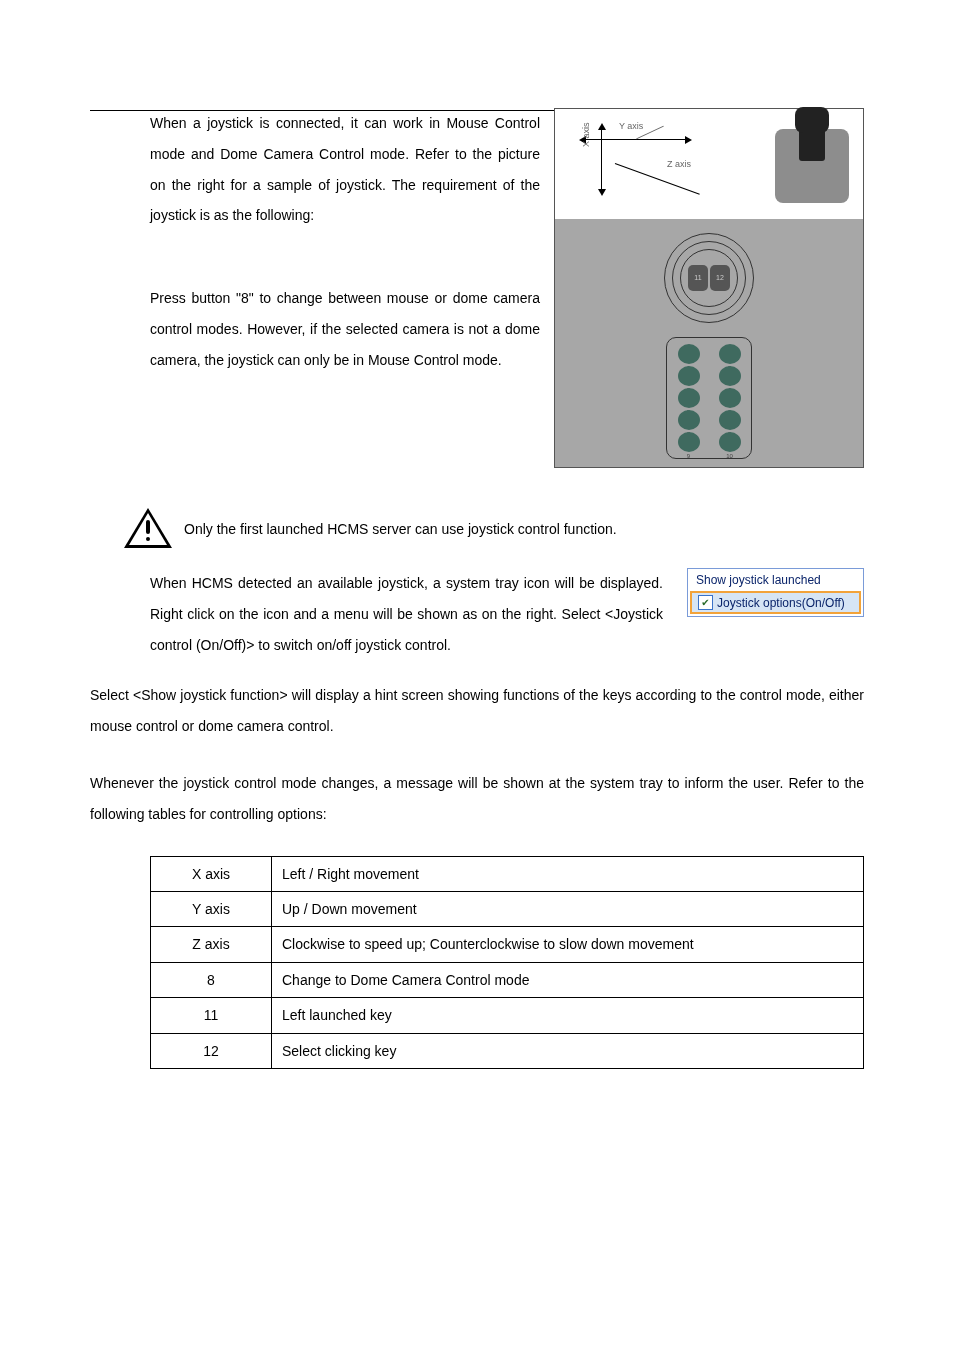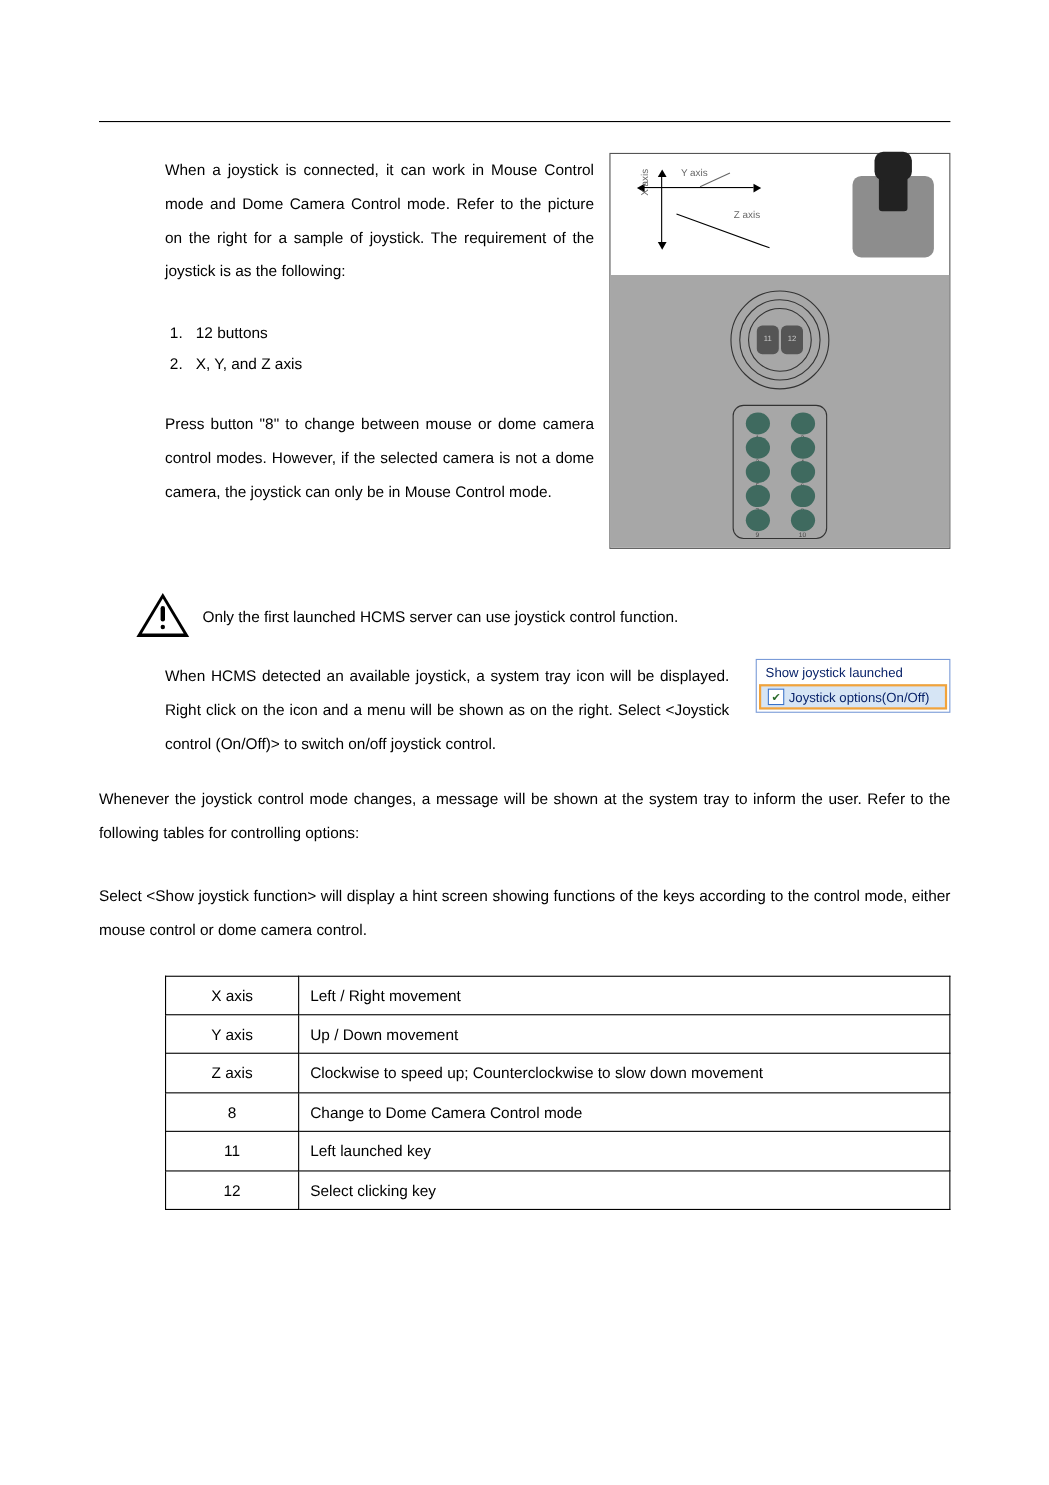--- a/index.html
+++ b/index.html
@@ -25,21 +25,21 @@
     height: 1px;
     background: #000;
   }
   .indent-block {
     margin-left: 60px;
   }
   .row-top {
     display: flex;
     gap: 14px;
     align-items: flex-start;
-    margin-top: 39px;
+    margin-top: 8px;
   }
   .col-text {
     flex: 1;
     font-size: 14px;
     line-height: 2.2;
     text-align: justify;
     text-justify: inter-ideograph;
   }
   .col-text p { margin: 0; }
   .spacer { height: 26px; }
@@ -212,24 +212,20 @@
 </head>
 <body>
 
 <div class="page">
   <div class="topline"></div>
 
   <div class="row-top indent-block">
     <div class="col-text">
       <p>When a joystick is connected, it can work in Mouse Control mode and Dome Camera Control mode. Refer to the picture on the right for a sample of joystick. The requirement of the joystick is as the following:</p>
       <div class="spacer"></div>
-      <ol class="numlist">
-        <li>12 buttons</li>
-        <li>X, Y, and Z axis</li>
-      </ol>
       <div class="spacer"></div>
       <p>Press button "8" to change between mouse or dome camera control modes. However, if the selected camera is not a dome camera, the joystick can only be in Mouse Control mode.</p>
     </div>
 
     <div class="joy-illust">
       <div class="joy-top">
         <div class="axis-line y-line"></div>
         <div class="axis-line x-line"></div>
         <div class="axis-line z-line"></div>
         <div class="arrowL"></div>
@@ -305,22 +301,22 @@
     <div class="tray-menu">
       <div class="tm-item1">Show joystick launched</div>
       <div class="tm-item2">
         <span class="chk">✔</span>
         <span>Joystick options(On/Off)</span>
       </div>
     </div>
   </div>
 
   <div class="body-text" style="margin-top:20px;">
+    <p>Select &lt;Show joystick function&gt; will display a hint screen showing functions of the keys according to the control mode, either mouse control or dome camera control.</p>
     <p>Whenever the joystick control mode changes, a message will be shown at the system tray to inform the user. Refer to the following tables for controlling options:</p>
-    <p>Select &lt;Show joystick function&gt; will display a hint screen showing functions of the keys according to the control mode, either mouse control or dome camera control.</p>
   </div>
 
   <div class="table-wrap">
     <table class="ctrl">
       <tbody>
           <tr>
         <td>X axis</td>
         <td>Left / Right movement</td>
       </tr>
       <tr>

